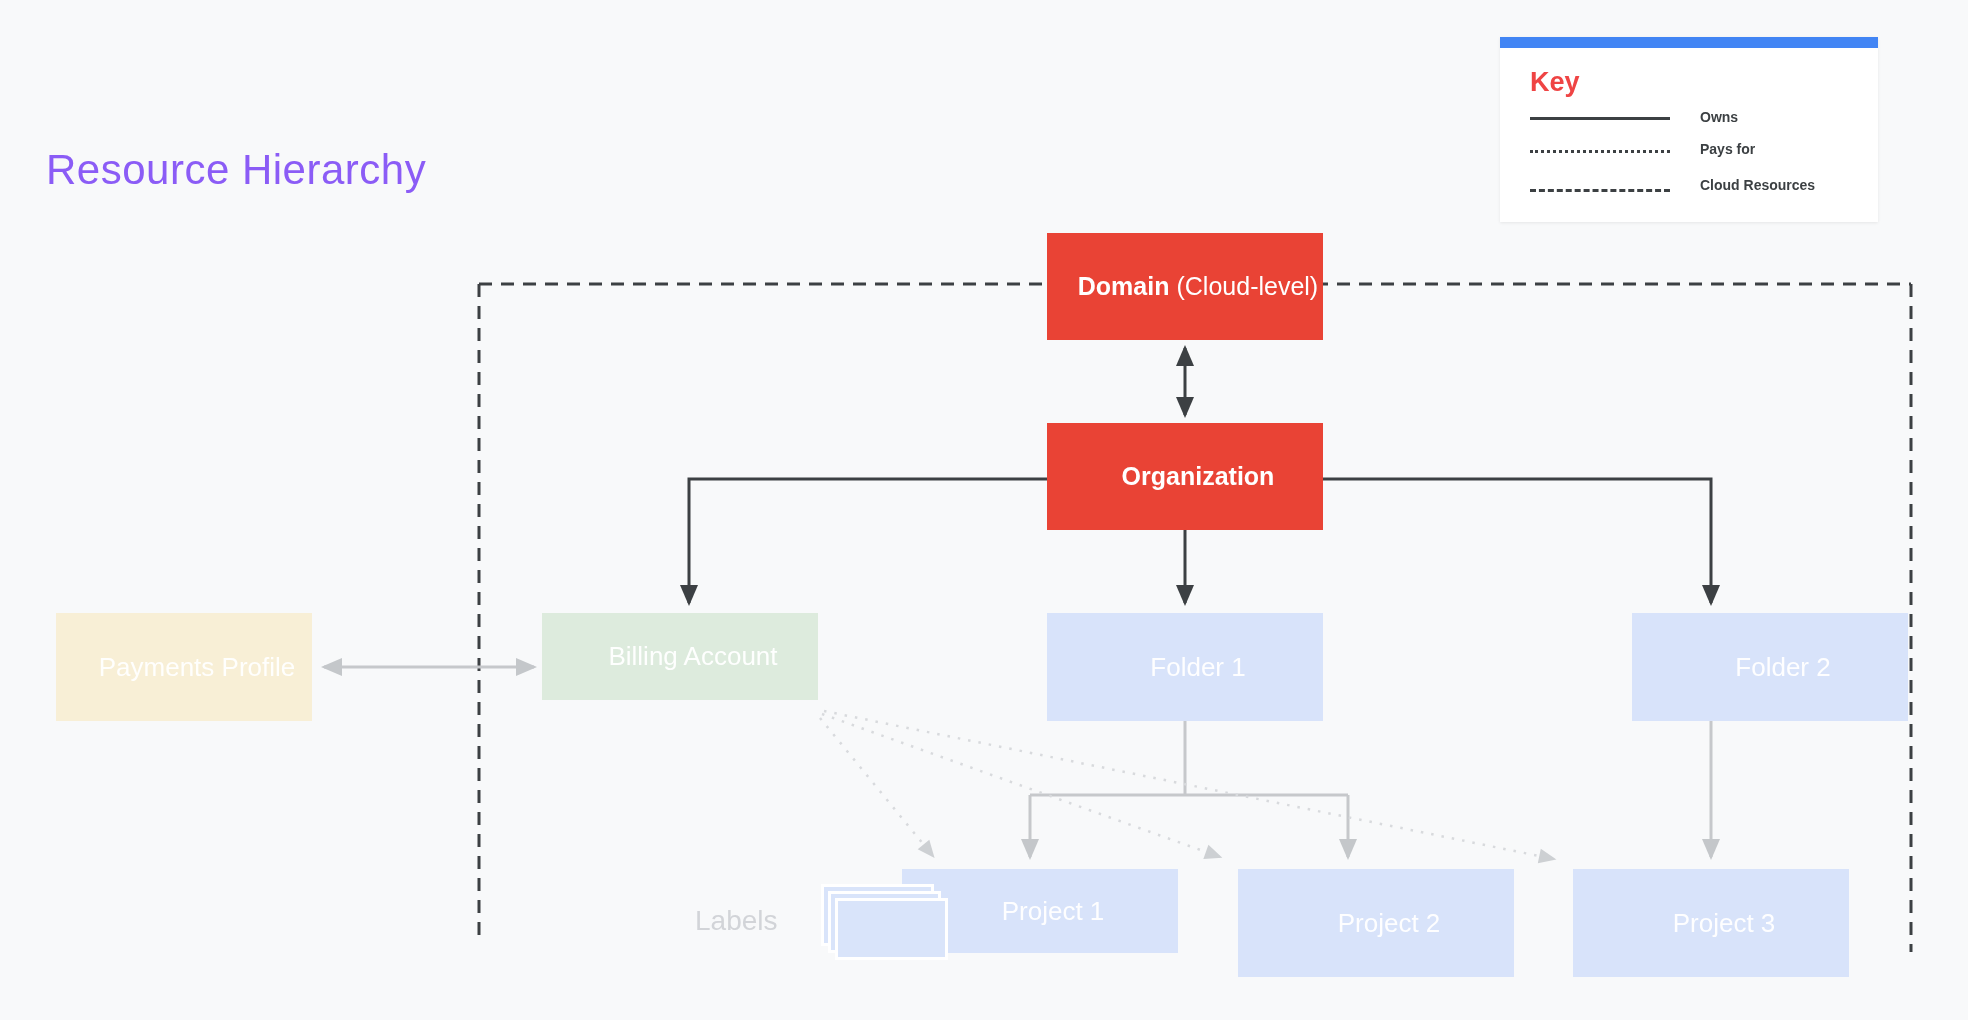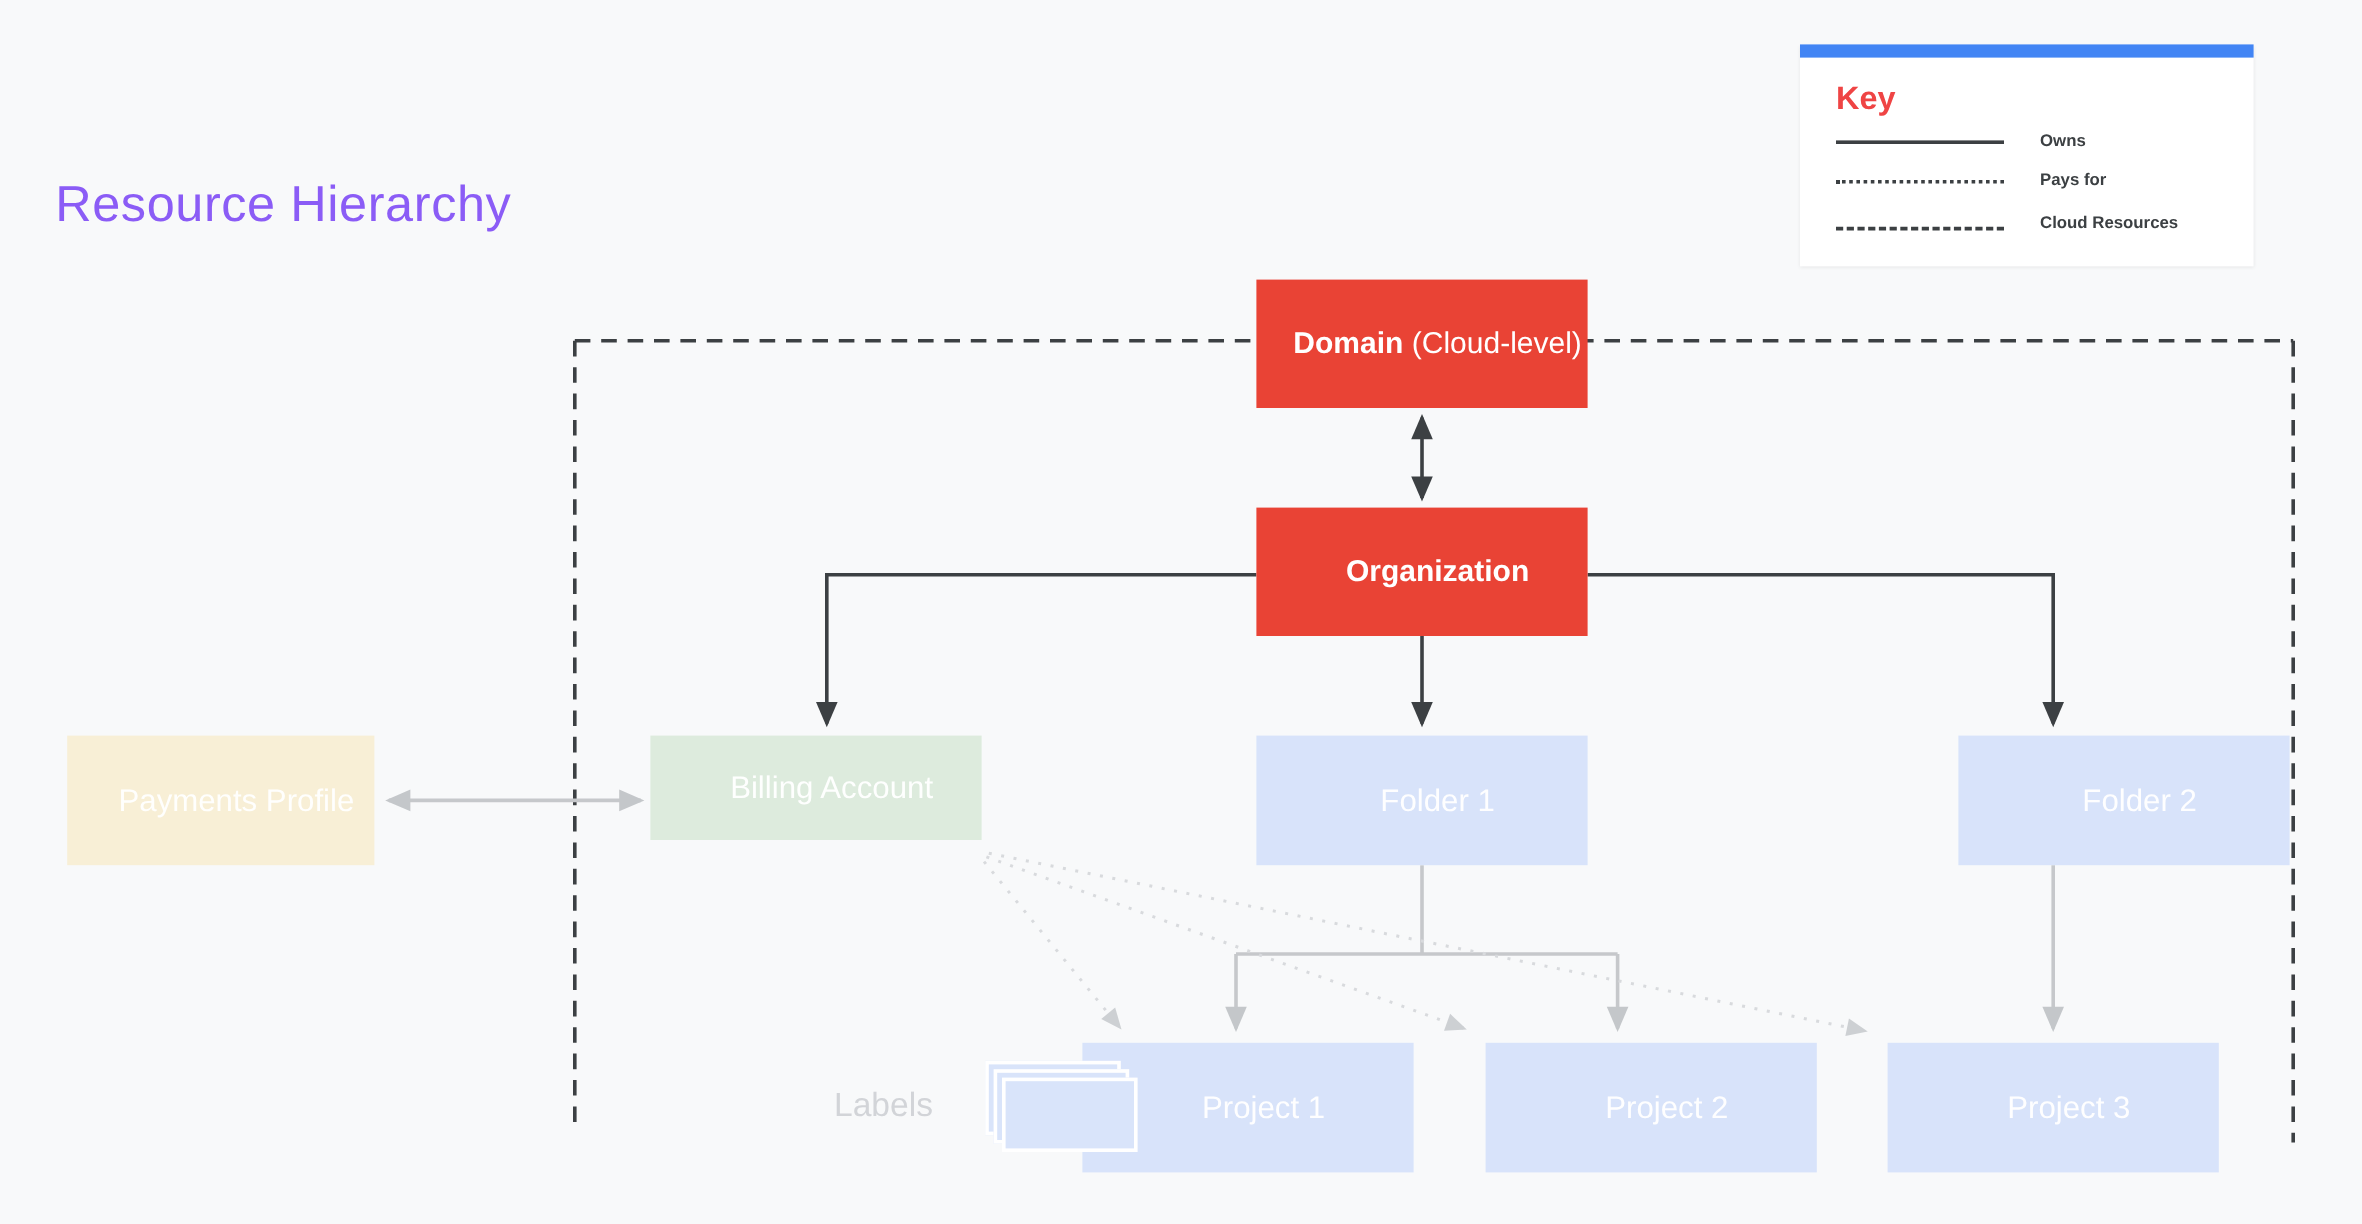--- a/index.html
+++ b/index.html
@@ -103,21 +103,21 @@
   </div>
 
   <div class="node node-blue" style="left:1047px;top:613px;width:276px;height:108px;">
     <span>Folder 1</span>
   </div>
 
   <div class="node node-blue" style="left:1632px;top:613px;width:276px;height:108px;">
     <span>Folder 2</span>
   </div>
 
-  <div class="node node-blue" style="left:902px;top:869px;width:276px;height:108px;">
+  <div class="node node-blue" style="left:902px;top:869px;width:276px;height:84px;">
     <span>Project 1</span>
   </div>
 
   <div class="node node-blue" style="left:1238px;top:869px;width:276px;height:108px;">
     <span>Project 2</span>
   </div>
 
   <div class="node node-blue" style="left:1573px;top:869px;width:276px;height:108px;">
     <span>Project 3</span>
   </div>

